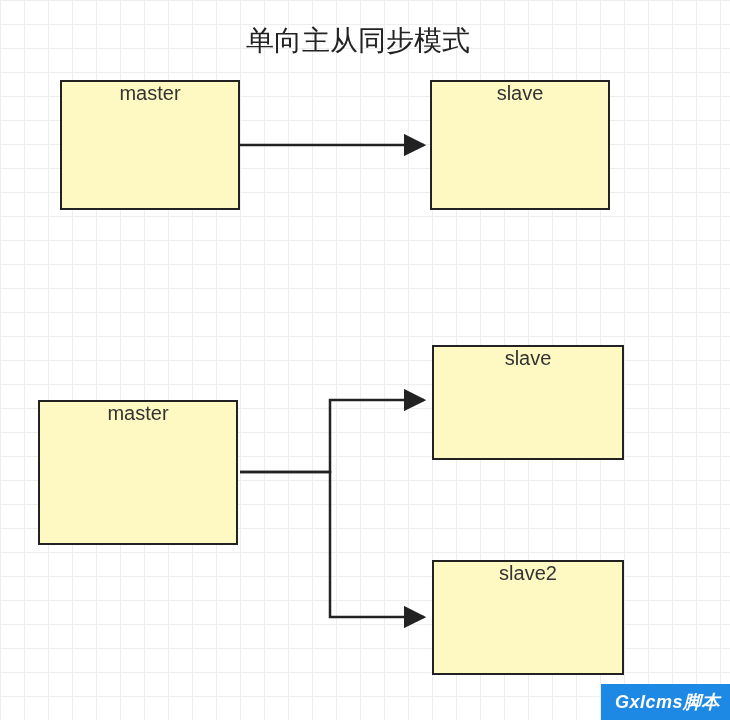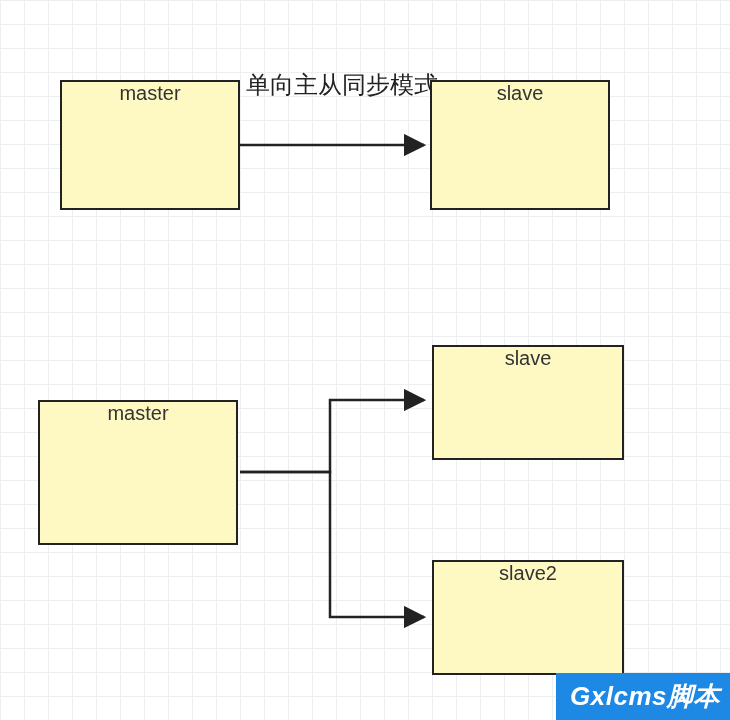--- a/index.html
+++ b/index.html
@@ -19,43 +19,42 @@
       linear-gradient(to right, #eceff1 1px, transparent 1px),
       linear-gradient(to bottom, #eceff1 1px, transparent 1px);
     background-size: 24px 24px;
   }
   .canvas {
     position: absolute;
     inset: 0;
   }
   .title {
     position: absolute;
-    font-size: 24px;
+    font-size: 28px;
     color: #222;
     white-space: nowrap;
-    margin-top: 47px;
   }
   .box {
     position: absolute;
     border: 2px solid #222;
     background: #fef9c3;
     display: flex;
     align-items: flex-start;
     justify-content: center;
     font-size: 20px;
     color: #333;
   }
   .watermark {
     position: absolute;
     right: 0;
     bottom: 0;
     background: #1e88e5;
     color: #fff;
     font-weight: 700;
-    font-size: 26px;
+    font-size: 18px;
     padding: 6px 10px 6px 14px;
     font-style: italic;
     letter-spacing: 0.5px;
   }
   svg.connectors {
     position: absolute;
     inset: 0;
     width: 730px;
     height: 720px;
     pointer-events: none;

